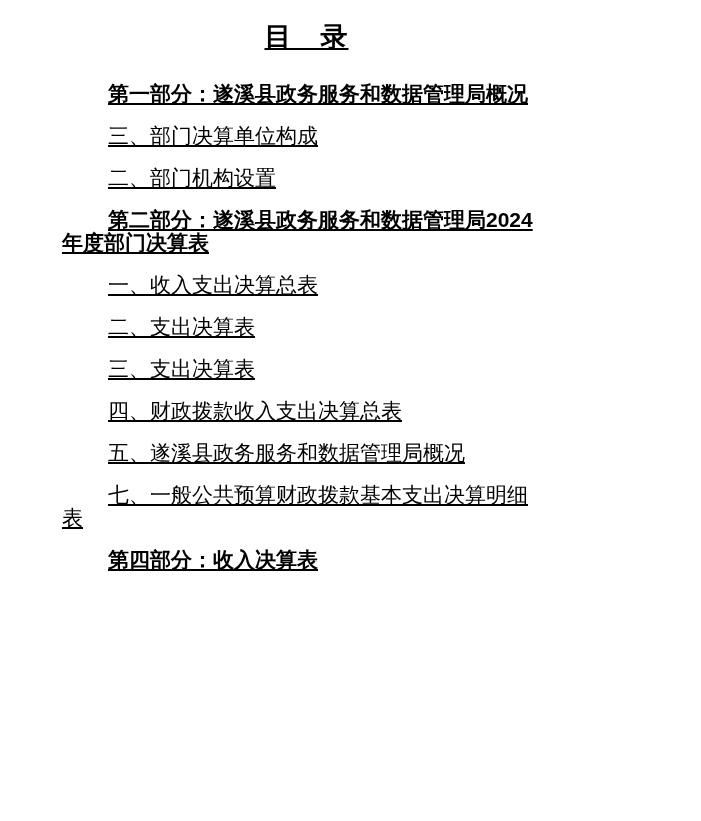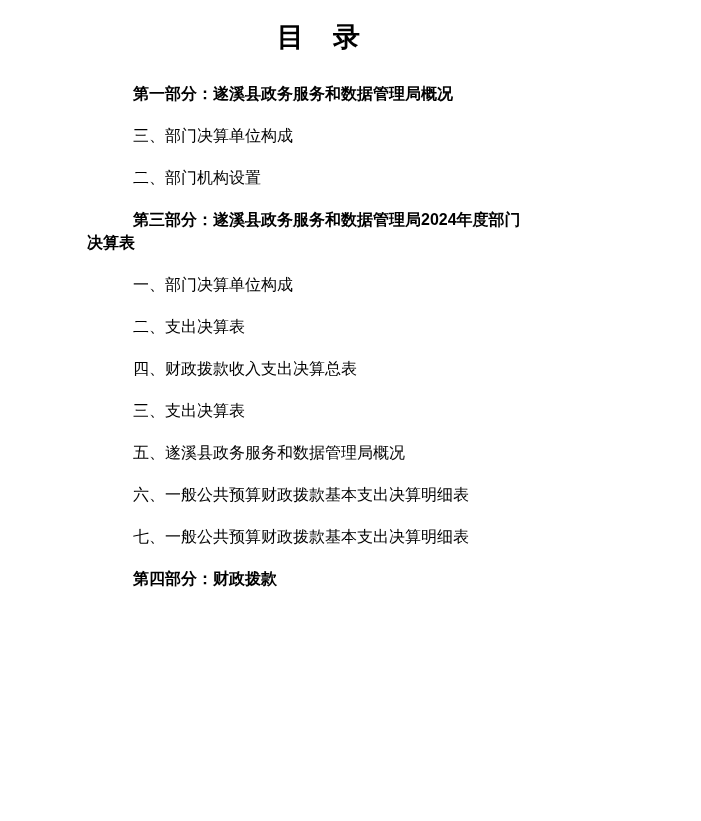--- a/index.html
+++ b/index.html
@@ -11,34 +11,35 @@
     width: 701px;
     height: 821px;
     font-family: "Liberation Sans", "DejaVu Sans", sans-serif;
     color: #000000;
     overflow: hidden;
   }
   .doc-page {
     box-sizing: border-box;
     width: 637px;
     height: 821px;
-    padding: 20px 86px 20px 87px;
+    padding: 20px 86px 20px 62px;
     background: #ffffff;
+    text-decoration: underline;
   }
   .doc-title {
     font-size: 27px;
     font-weight: bold;
     line-height: 34px;
     text-align: center;
     margin: 0 0 28px 0;
     letter-spacing: 1px;
   }
   .toc-heading,
   .toc-item {
-    font-size: 16px;
+    font-size: 21px;
     line-height: 23px;
     margin: 0 17px 19px 0;
     text-indent: 46px;
     word-break: break-all;
   }
   .toc-heading {
     font-weight: bold;
   }
   .toc-item {
     font-weight: normal;
@@ -48,25 +49,24 @@
 <body>
 
 <div class="doc-page">
 
   <h1 class="doc-title">目　录</h1>
 
   <p class="toc-heading">第一部分：遂溪县政务服务和数据管理局概况</p>
   <p class="toc-item">三、部门决算单位构成</p>
   <p class="toc-item">二、部门机构设置</p>
 
-  <p class="toc-heading">第三部分：遂溪县政务服务和数据管理局2024年度部门决算表</p>
-  <p class="toc-item">一、部门决算单位构成</p>
+  <p class="toc-heading">第二部分：遂溪县政务服务和数据管理局2024年度部门决算表</p>
+  <p class="toc-item">一、收入支出决算总表</p>
   <p class="toc-item">二、支出决算表</p>
+  <p class="toc-item">三、支出决算表</p>
   <p class="toc-item">四、财政拨款收入支出决算总表</p>
-  <p class="toc-item">三、支出决算表</p>
   <p class="toc-item">五、遂溪县政务服务和数据管理局概况</p>
-  <p class="toc-item">六、一般公共预算财政拨款基本支出决算明细表</p>
   <p class="toc-item">七、一般公共预算财政拨款基本支出决算明细表</p>
 
 
-  <p class="toc-heading">第四部分：财政拨款</p>
+  <p class="toc-heading">第四部分：收入决算表</p>
 
 </div>
 
 </body></html>

